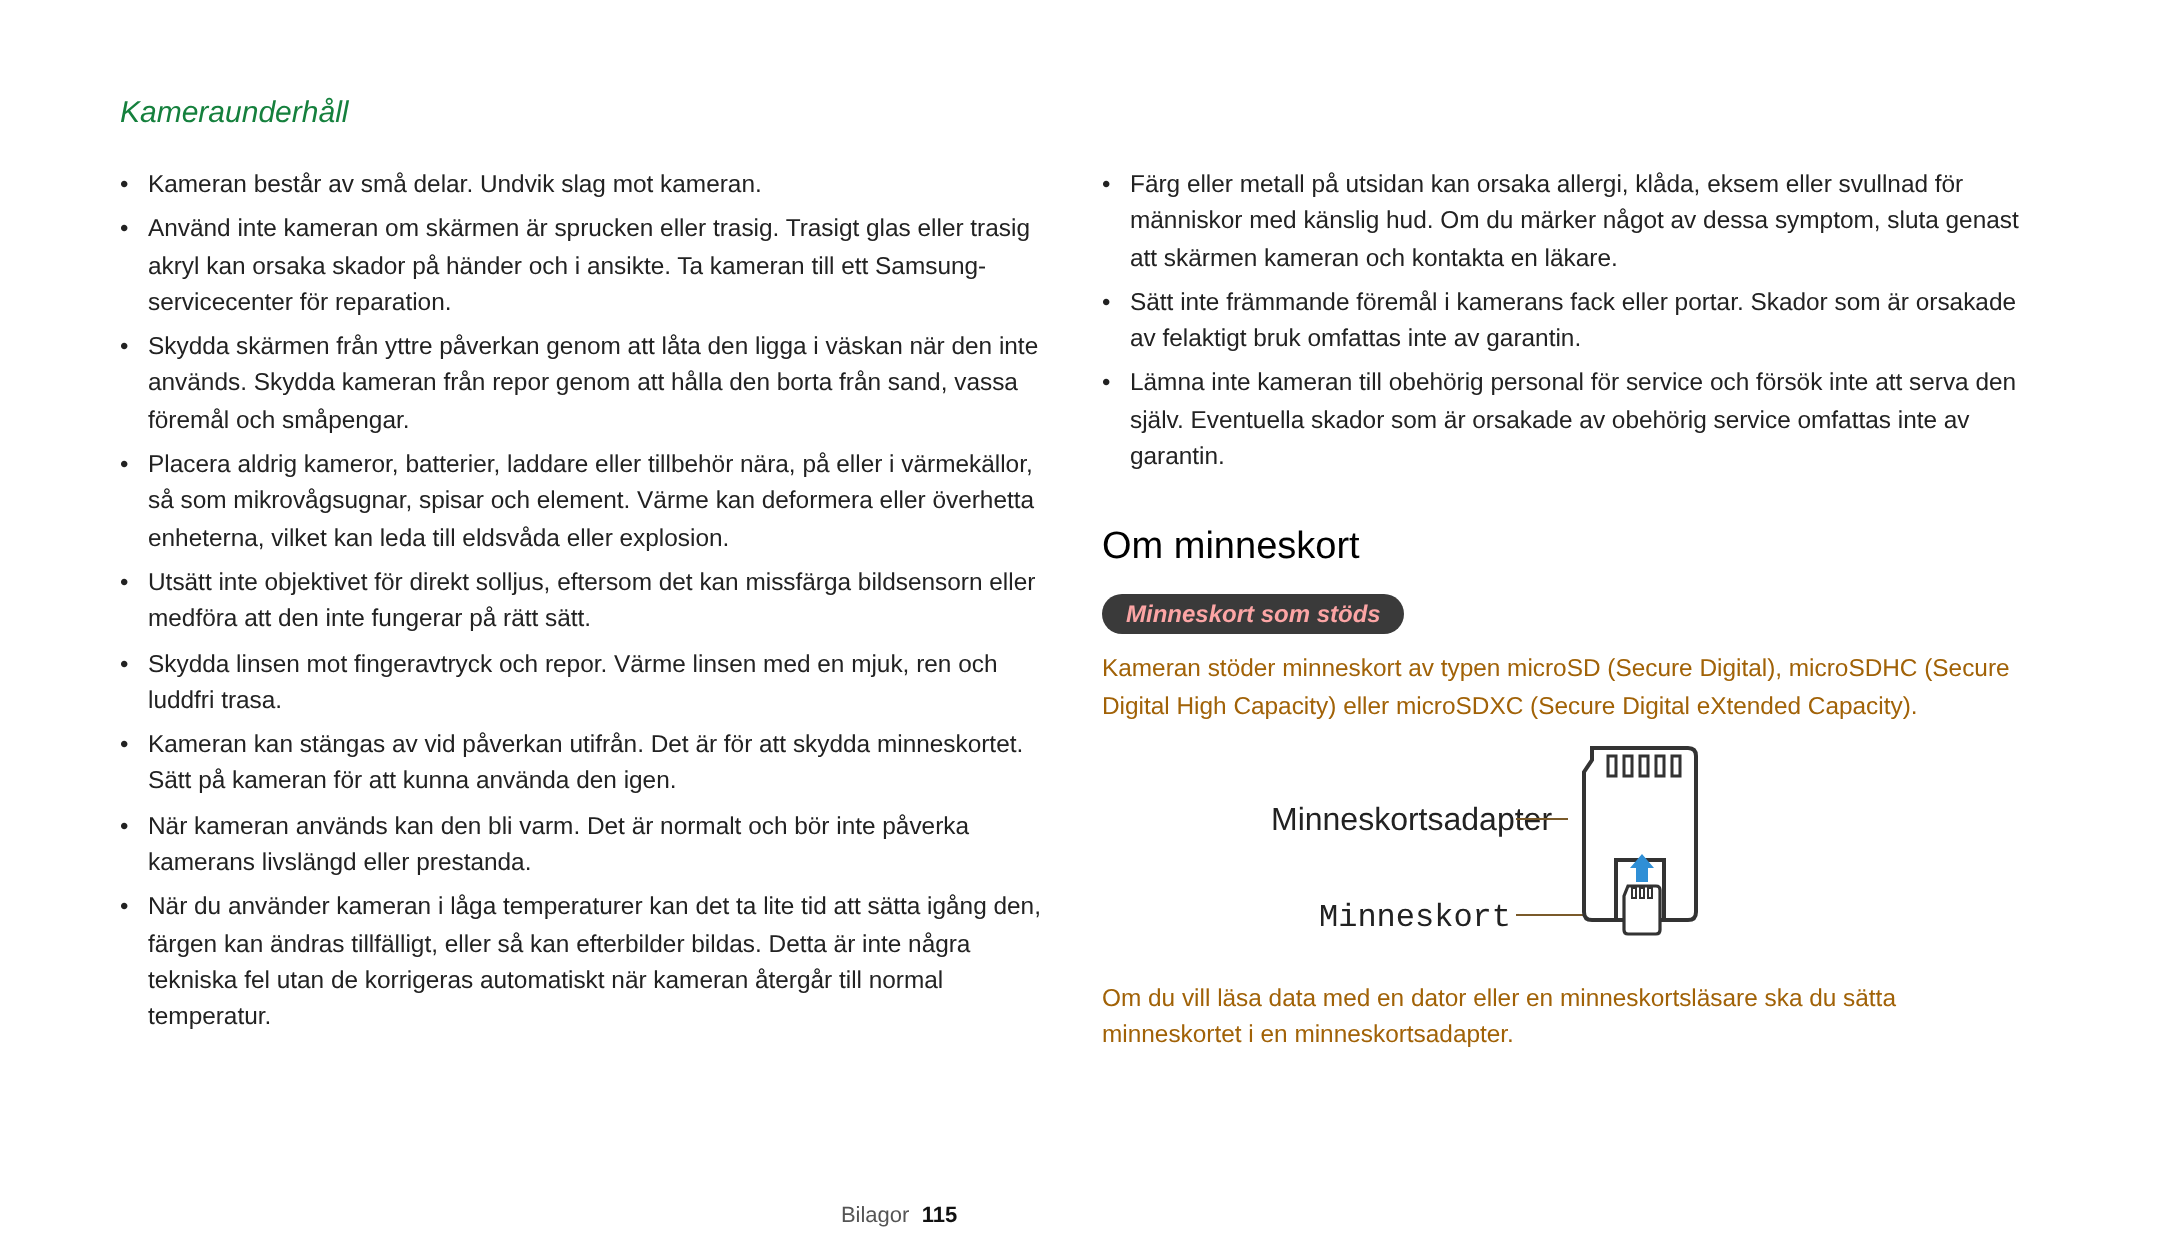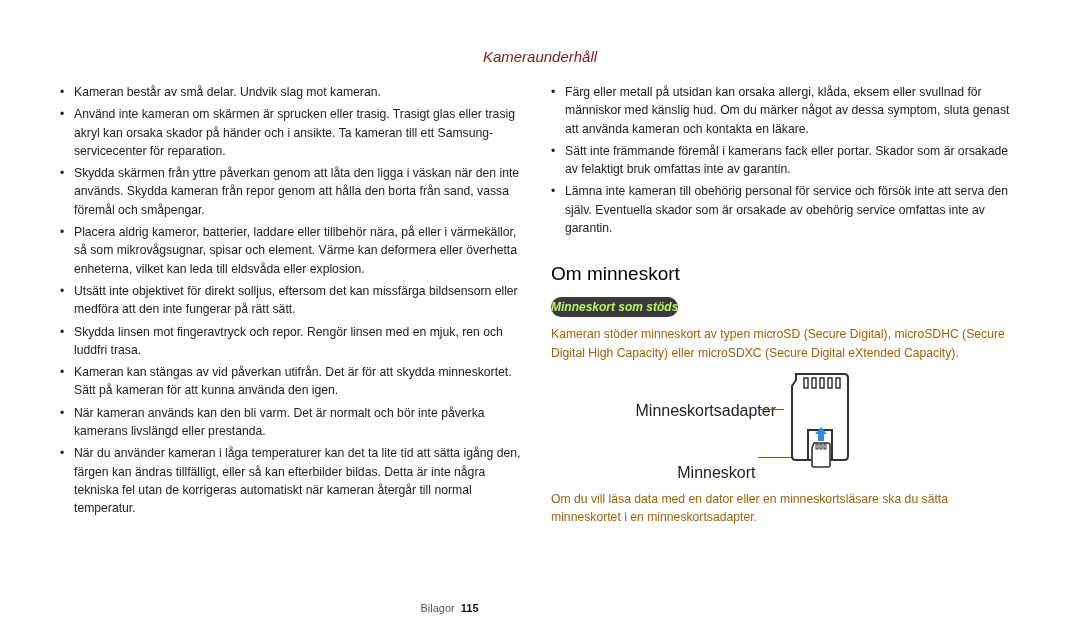--- a/index.html
+++ b/index.html
@@ -1,62 +1,62 @@
 <!DOCTYPE html>
 <html><head>
 <meta charset="utf-8">
 <style>
   html,body{margin:0;padding:0;width:1080px;height:630px;background:#fff;font-family:"Segoe UI",Arial,Helvetica,sans-serif;color:#222;}
   .page{position:relative;width:1080px;height:630px;box-sizing:border-box;padding:48px 60px 0 60px;}
-  .section-title{color:#7f1d1d;font-size:15px;font-style:italic;font-weight:500;margin-bottom:18px;text-align:center;}
+  .section-title{color:#15803d;font-size:15px;font-style:italic;font-weight:500;margin-bottom:18px;}
   .columns{display:flex;gap:22px;}
   .col{flex:1;min-width:0;}
   ul.bullets{list-style:none;margin:0;padding:0;}
   ul.bullets li{position:relative;padding-left:14px;font-size:12.2px;line-height:1.5;color:#222;margin-bottom:4px;}
   ul.bullets li::before{content:"•";position:absolute;left:0;top:0;font-size:12px;color:#222;}
   .heading-blue{color:#000000;font-size:19px;font-weight:500;margin-top:26px;margin-bottom:12px;}
-  .pill{display:inline-block;background:#3A3A3A;color:#bef264;font-size:12px;font-weight:600;font-style:italic;padding:3px 0;border-radius:12px;margin-bottom:8px;}
+  .pill{display:inline-block;background:#3A3A3A;color:#fca5a5;font-size:12px;font-weight:600;font-style:italic;padding:3px 12px;border-radius:12px;margin-bottom:8px;}
   .para{font-size:12.2px;line-height:1.5;color:#a16207;margin:0 0 10px 0;}
   .diagram{position:relative;width:300px;height:110px;margin:6px auto 8px auto;}
   .sd-card{position:absolute;right:80px;top:0;width:70px;height:90px;}
   .micro-sd{position:absolute;right:105px;top:70px;width:20px;height:26px;}
   .arrow-up{position:absolute;right:109px;top:55px;width:12px;height:14px;}
   .label{position:absolute;font-size:16px;color:#222;text-align:right;}
   .label.l1{left:0;top:30px;width:120px;}
-  .label.l2{left:0;top:92px;width:120px;}
+  .label.l2{left:0;top:78px;width:120px;font-family:Liberation Mono, monospace;}
   .lead{position:absolute;height:1px;background:#7A5A2A;}
   .lead1{left:122px;top:37px;width:26px;}
   .lead2{left:122px;top:85px;width:52px;}
   .footer{position:absolute;bottom:16px;left:0;width:899px;text-align:center;font-size:11px;color:#555;}
   .footer .pg{font-weight:700;color:#111;}
 </style>
 </head>
 <body>
 
 <div class="page">
   <div class="section-title">Kameraunderhåll</div>
 
   <div class="columns">
     <div class="col">
       <ul class="bullets">
         <li>Kameran består av små delar. Undvik slag mot kameran.</li>
         <li>Använd inte kameran om skärmen är sprucken eller trasig. Trasigt glas eller trasig akryl kan orsaka skador på händer och i ansikte. Ta kameran till ett Samsung-servicecenter för reparation.</li>
         <li>Skydda skärmen från yttre påverkan genom att låta den ligga i väskan när den inte används. Skydda kameran från repor genom att hålla den borta från sand, vassa föremål och småpengar.</li>
         <li>Placera aldrig kameror, batterier, laddare eller tillbehör nära, på eller i värmekällor, så som mikrovågsugnar, spisar och element. Värme kan deformera eller överhetta enheterna, vilket kan leda till eldsvåda eller explosion.</li>
         <li>Utsätt inte objektivet för direkt solljus, eftersom det kan missfärga bildsensorn eller medföra att den inte fungerar på rätt sätt.</li>
-        <li>Skydda linsen mot fingeravtryck och repor. Rengör linsen med en mjuk, ren och luddfri trasa.</li>
+        <li>Skydda linsen mot fingeravtryck och repor. Värme linsen med en mjuk, ren och luddfri trasa.</li>
         <li>Kameran kan stängas av vid påverkan utifrån. Det är för att skydda minneskortet. Sätt på kameran för att kunna använda den igen.</li>
         <li>När kameran används kan den bli varm. Det är normalt och bör inte påverka kamerans livslängd eller prestanda.</li>
         <li>När du använder kameran i låga temperaturer kan det ta lite tid att sätta igång den, färgen kan ändras tillfälligt, eller så kan efterbilder bildas. Detta är inte några tekniska fel utan de korrigeras automatiskt när kameran återgår till normal temperatur.</li>
       </ul>
     </div>
 
     <div class="col">
       <ul class="bullets">
-        <li>Färg eller metall på utsidan kan orsaka allergi, klåda, eksem eller svullnad för människor med känslig hud. Om du märker något av dessa symptom, sluta genast att använda kameran och kontakta en läkare.</li>
+        <li>Färg eller metall på utsidan kan orsaka allergi, klåda, eksem eller svullnad för människor med känslig hud. Om du märker något av dessa symptom, sluta genast att skärmen kameran och kontakta en läkare.</li>
         <li>Sätt inte främmande föremål i kamerans fack eller portar. Skador som är orsakade av felaktigt bruk omfattas inte av garantin.</li>
         <li>Lämna inte kameran till obehörig personal för service och försök inte att serva den själv. Eventuella skador som är orsakade av obehörig service omfattas inte av garantin.</li>
       </ul>
 
       <div class="heading-blue">Om minneskort</div>
       <div class="pill">Minneskort som stöds</div>
       <p class="para">Kameran stöder minneskort av typen microSD (Secure Digital), microSDHC (Secure Digital High Capacity) eller microSDXC (Secure Digital eXtended Capacity).</p>
 
       <div class="diagram">
         <span class="label l1">Minneskortsadapter</span>

